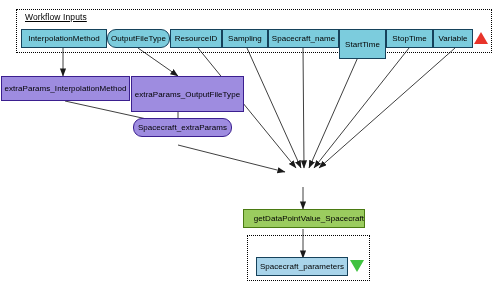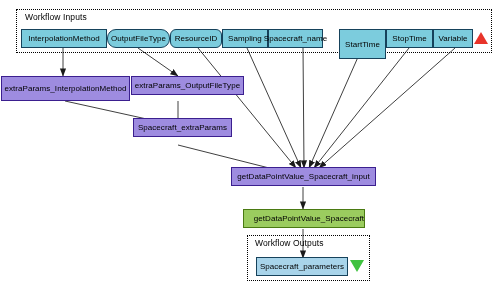--- a/index.html
+++ b/index.html
@@ -112,68 +112,64 @@
 
       <path d="M178,145 L285,172"></path>
 
       <path d="M303,187 L303,209"></path>
 
       <path d="M303,229 L303,258"></path>
     </g>
   </svg>
 
   <div class="group-box" style="left:16px; top:9px; width:476px; height:44px;"></div>
-  <div class="group-label" style="left:25px; top:12px;">Workflow Inputs</div>
+  <div class="group-label" style="left:25px; top:12px;text-decoration:underline;">Workflow Inputs</div>
 
   <div class="node node-input" style="left:21px; top:29px; width:86px; height:19px;">
     <span>InterpolationMethod</span>
   </div>
   <div class="node node-input" style="left:107px; top:29px; width:63px; height:19px;border-radius:9px;">
     <span>OutputFileType</span>
   </div>
-  <div class="node node-input" style="left:170px; top:29px; width:52px; height:19px;border-radius:6px;">
+  <div class="node node-input" style="left:170px; top:29px; width:52px; height:19px;">
     <span>ResourceID</span>
   </div>
   <div class="node node-input" style="left:222px; top:29px; width:46px; height:19px;">
     <span>Sampling</span>
   </div>
-  <div class="node node-input" style="left:268px; top:29px; width:55px; height:19px;">
+  <div class="node node-input" style="left:268px; top:29px; width:71px; height:19px;">
     <span>Spacecraft_name</span>
   </div>
   <div class="node node-input" style="left:339px; top:29px; width:47px; height:30px;">
     <span>StartTime</span>
   </div>
   <div class="node node-input" style="left:433px; top:29px; width:40px; height:19px;">
     <span>Variable</span>
   </div>
   <div class="node node-input" style="left:386px; top:29px; width:47px; height:19px;">
     <span>StopTime</span>
   </div>
 
   <div class="tri tri-up" style="left:474px; top:32px;"></div>
 
   <div class="node node-process" style="left:1px; top:76px; width:129px; height:25px;">
     <span>extraParams_InterpolationMethod</span>
   </div>
-  <div class="node node-process" style="left:131px; top:76px; width:113px; height:19px;">
+  <div class="node node-process" style="left:131px; top:76px; width:113px; height:36px;">
     <span>extraParams_OutputFileType</span>
   </div>
-  <div class="node node-process" style="left:133px; top:118px; width:99px; height:19px;">
+  <div class="node node-process" style="left:133px; top:118px; width:99px; height:19px;border-radius:9px;">
     <span>Spacecraft_extraParams</span>
-  </div>
-  <div class="node node-process" style="left:231px; top:167px; width:145px; height:19px;">
-    <span>getDataPointValue_Spacecraft_input</span>
   </div>
 
   <div class="node node-green" style="left:243px; top:209px; width:122px; height:19px;justify-content:flex-end;">
     <span>getDataPointValue_Spacecraft</span>
   </div>
 
   <div class="group-box" style="left:247px; top:235px; width:123px; height:46px;"></div>
-  <div class="group-label" style="left:255px; top:238px;">Workflow Outputs</div>
 
   <div class="node node-output" style="left:256px; top:257px; width:92px; height:19px;text-align:center;">
     <span>Spacecraft_parameters</span>
   </div>
 
   <div class="tri tri-down" style="left:350px; top:260px;"></div>
 
 </div>
 
 </body></html>

